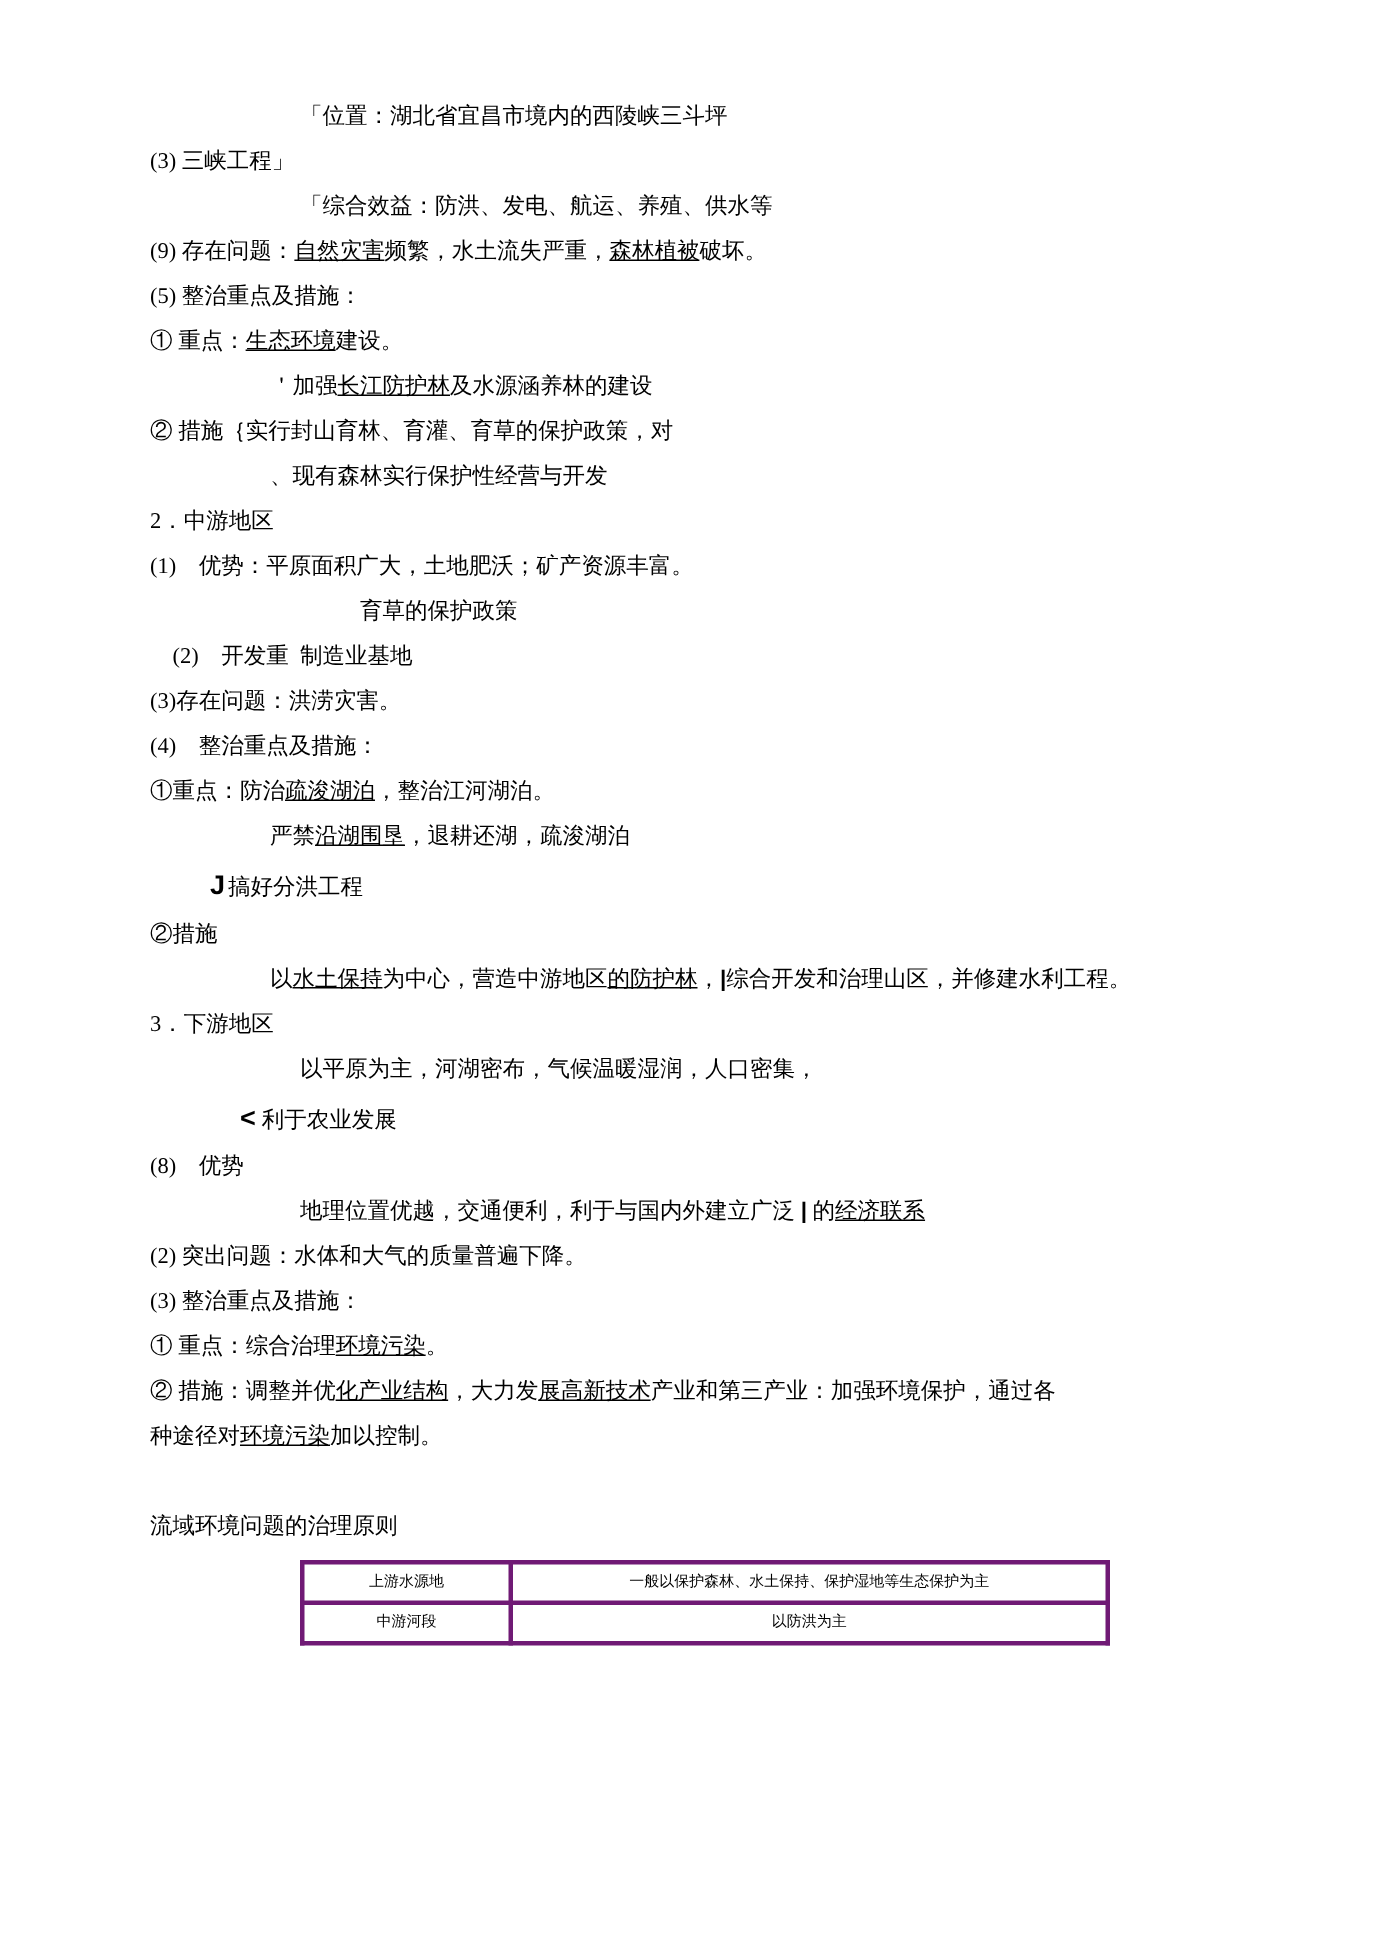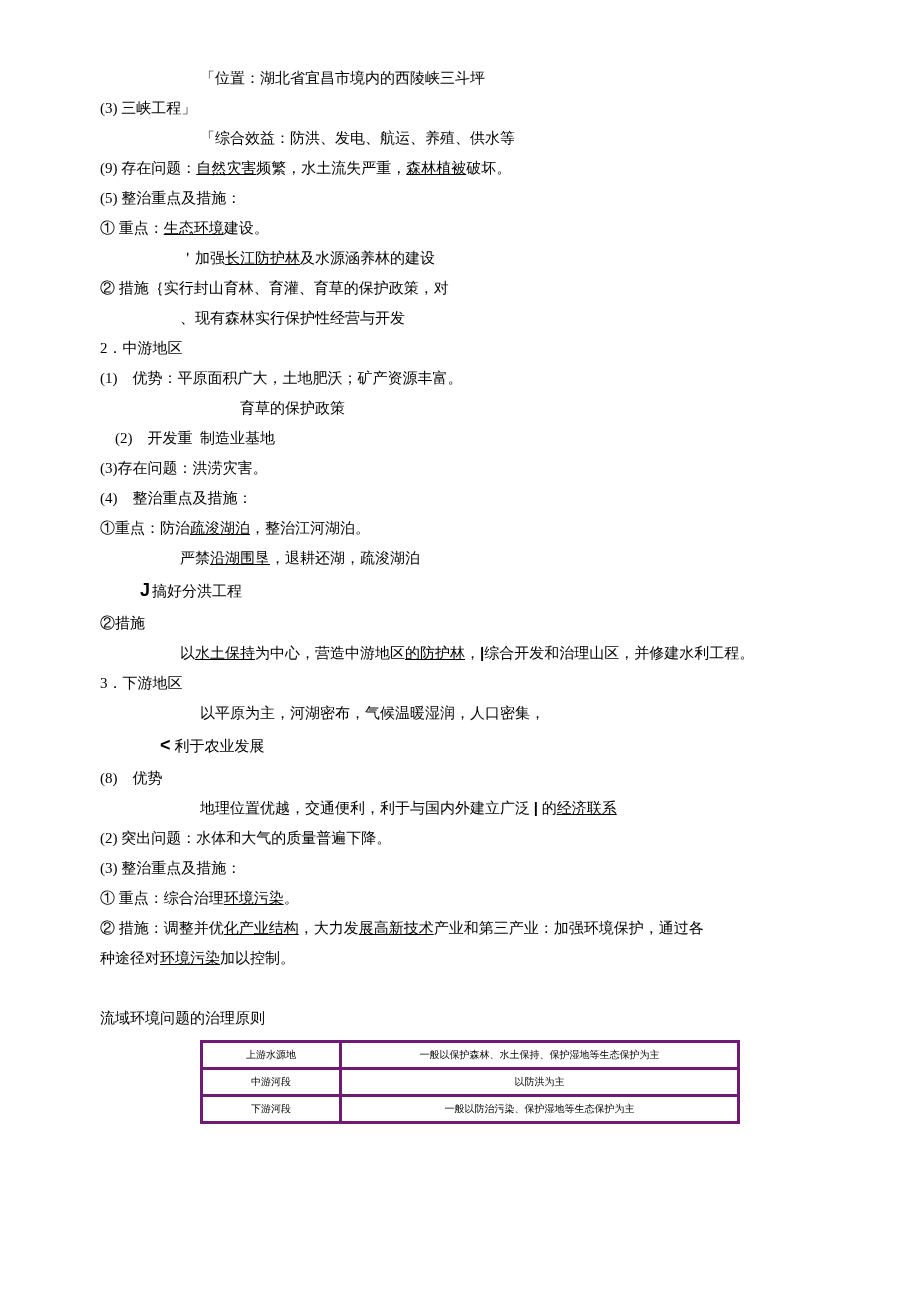--- a/index.html
+++ b/index.html
@@ -141,18 +141,14 @@
 <table>
   <tbody>
       <tr>
     <td class="label">上游水源地</td>
     <td>一般以保护森林、水土保持、保护湿地等生态保护为主</td>
   </tr>
   <tr>
     <td class="label">中游河段</td>
     <td>以防洪为主</td>
   </tr>
-  <tr>
-    <td class="label">下游河段</td>
-    <td>一般以防治污染、保护湿地等生态保护为主</td>
-  </tr>
 </tbody>
   </table>
 
 </body></html>

